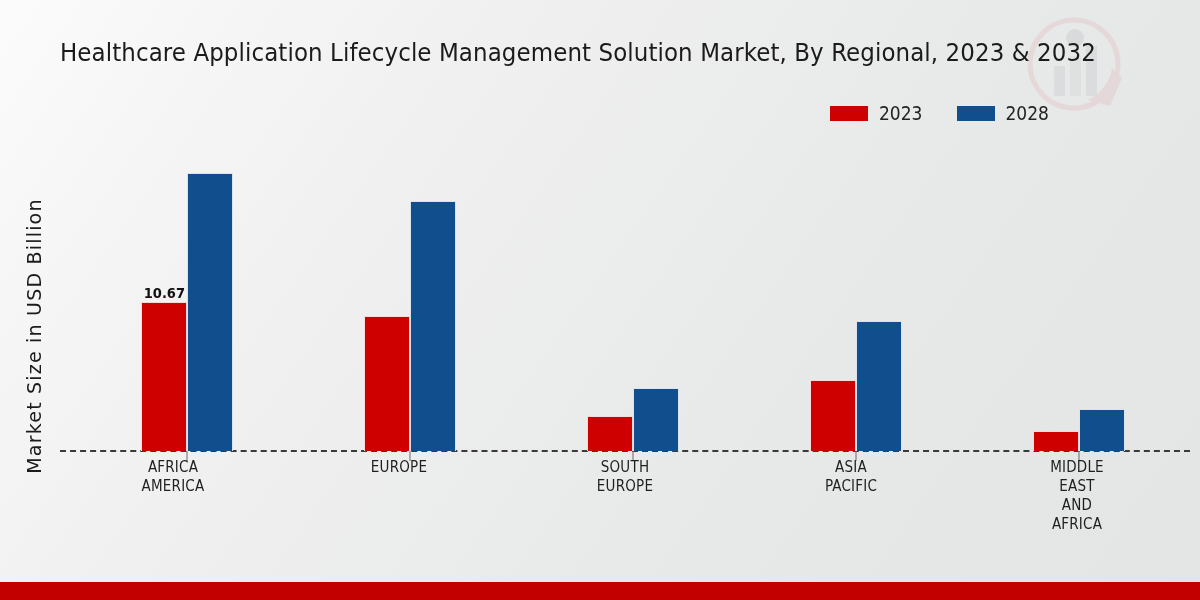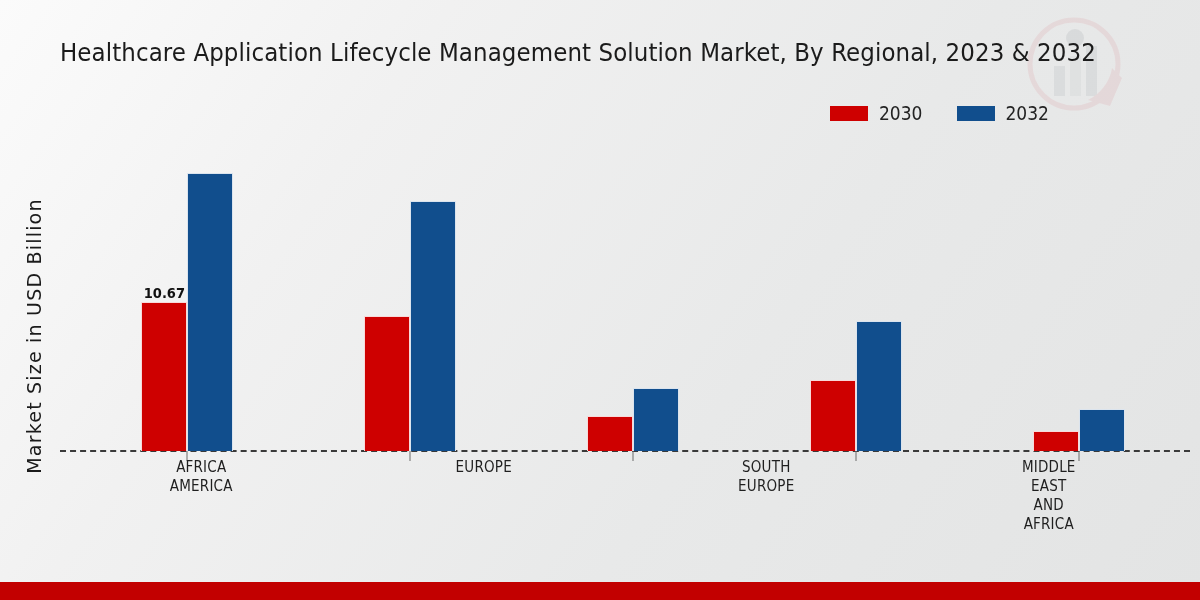--- a/index.html
+++ b/index.html
@@ -206,25 +206,25 @@
       <circle cx="57" cy="30" r="9" fill="#8f959a"></circle>
       <path d="M70 92 C82 86 92 74 94 60 L104 70 L92 98 Z" fill="#d98a92"></path>
     </svg>
   </div>
 
   <div class="title">Healthcare Application Lifecycle Management Solution Market, By Regional, 2023 &amp; 2032</div>
 
   <div class="legend">
     <div class="legend-item">
       <span class="legend-swatch" style="background:#ce0000"></span>
-      <span class="legend-label">2030</span>
+      <span class="legend-label">2023</span>
     </div>
     <div class="legend-item">
       <span class="legend-swatch" style="background:#114e8d"></span>
-      <span class="legend-label">2032</span>
+      <span class="legend-label">2028</span>
     </div>
   </div>
 
   <div class="y-axis-title">Market Size in USD Billion</div>
 
   <div class="plot">
     <div class="baseline"></div>
     <div class="groups" id="groups">
         <div class="group">
           <div class="bar-wrap">
@@ -274,20 +274,22 @@
         </div>
       </div>
   </div>
 
   <div class="cats" id="cats">
       <div class="cat">AFRICA
 AMERICA</div>
       <div class="cat">EUROPE</div>
       <div class="cat">SOUTH
 EUROPE</div>
+      <div class="cat">ASIA
+PACIFIC</div>
       <div class="cat">MIDDLE
 EAST
 AND
 AFRICA</div>
     </div>
 
   <div class="footer-band"></div>
 </div>
 
 </body></html>

